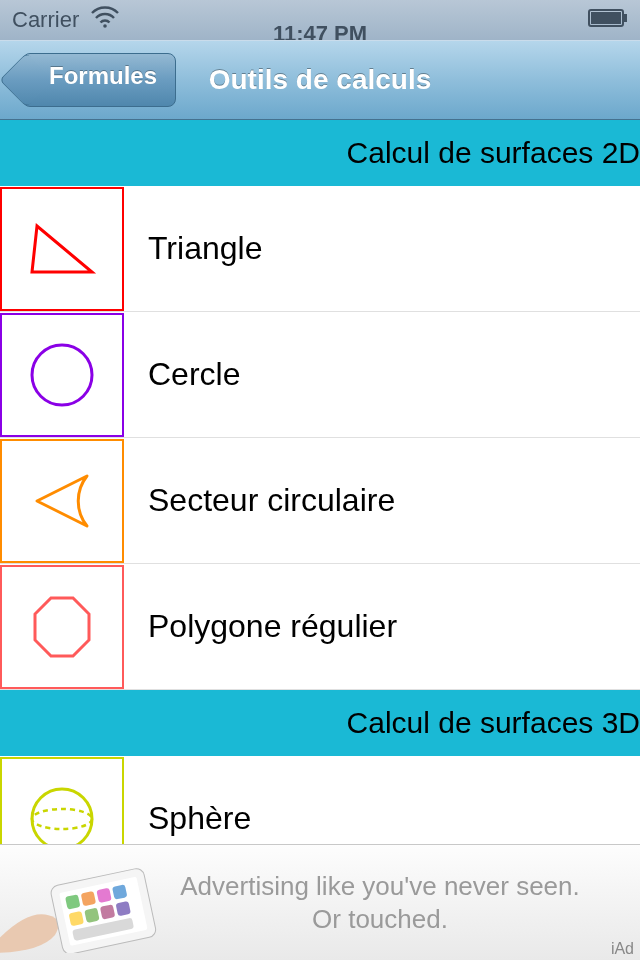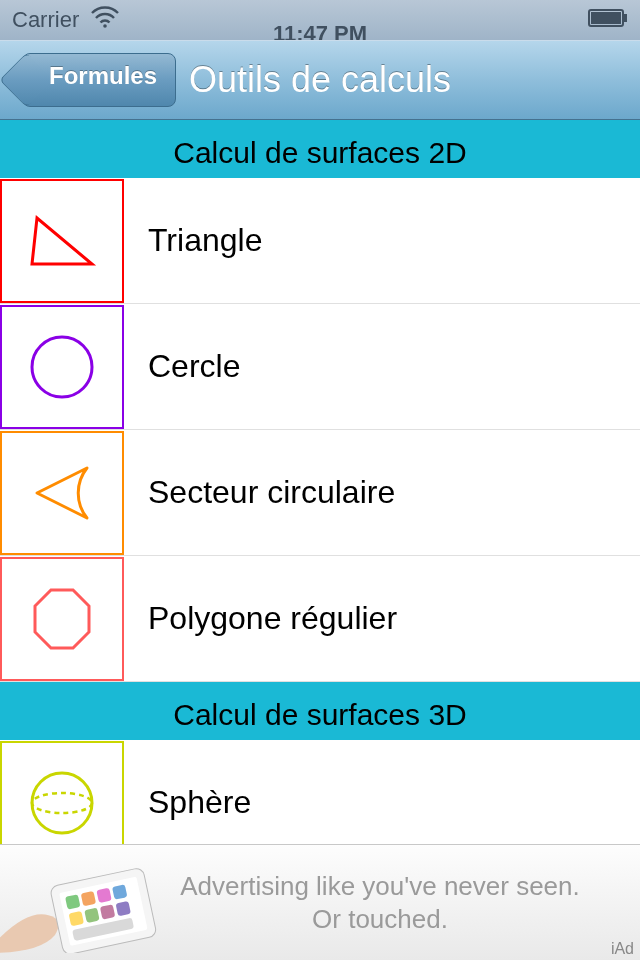--- a/index.html
+++ b/index.html
@@ -65,35 +65,35 @@
       border-left:1px solid #3c6d8e;
       border-bottom:1px solid #3c6d8e;
       border-radius:6px;
     }
     .back-btn span{ position:relative; z-index:1;}
     .nav-title {
       position: absolute;
       left: 50%;
       transform: translateX(-50%);
       color: #fff;
-      font-size: 36px;
-      font-weight: 400;
+      font-size: 28px;
+      font-weight: 700;
       text-shadow: 0 -1px 0 rgba(0,0,0,.35);
       white-space: nowrap;
     }
 
     
     .list { overflow-y: auto; }
     .section-header {
       background: #1ab9d5;
       color: #000;
       font-size: 30px;
       font-weight: 400;
-      text-align: center;
-      padding: 16px 0 8px;
+      text-align: right;
+      padding: 16px 0 16px;
     }
     .list-row {
       display: flex;
       align-items: center;
       height: 126px;
       border-bottom: 1px solid #e0e0e0;
       background: #fff;
     }
     .icon-box {
       width: 124px;

